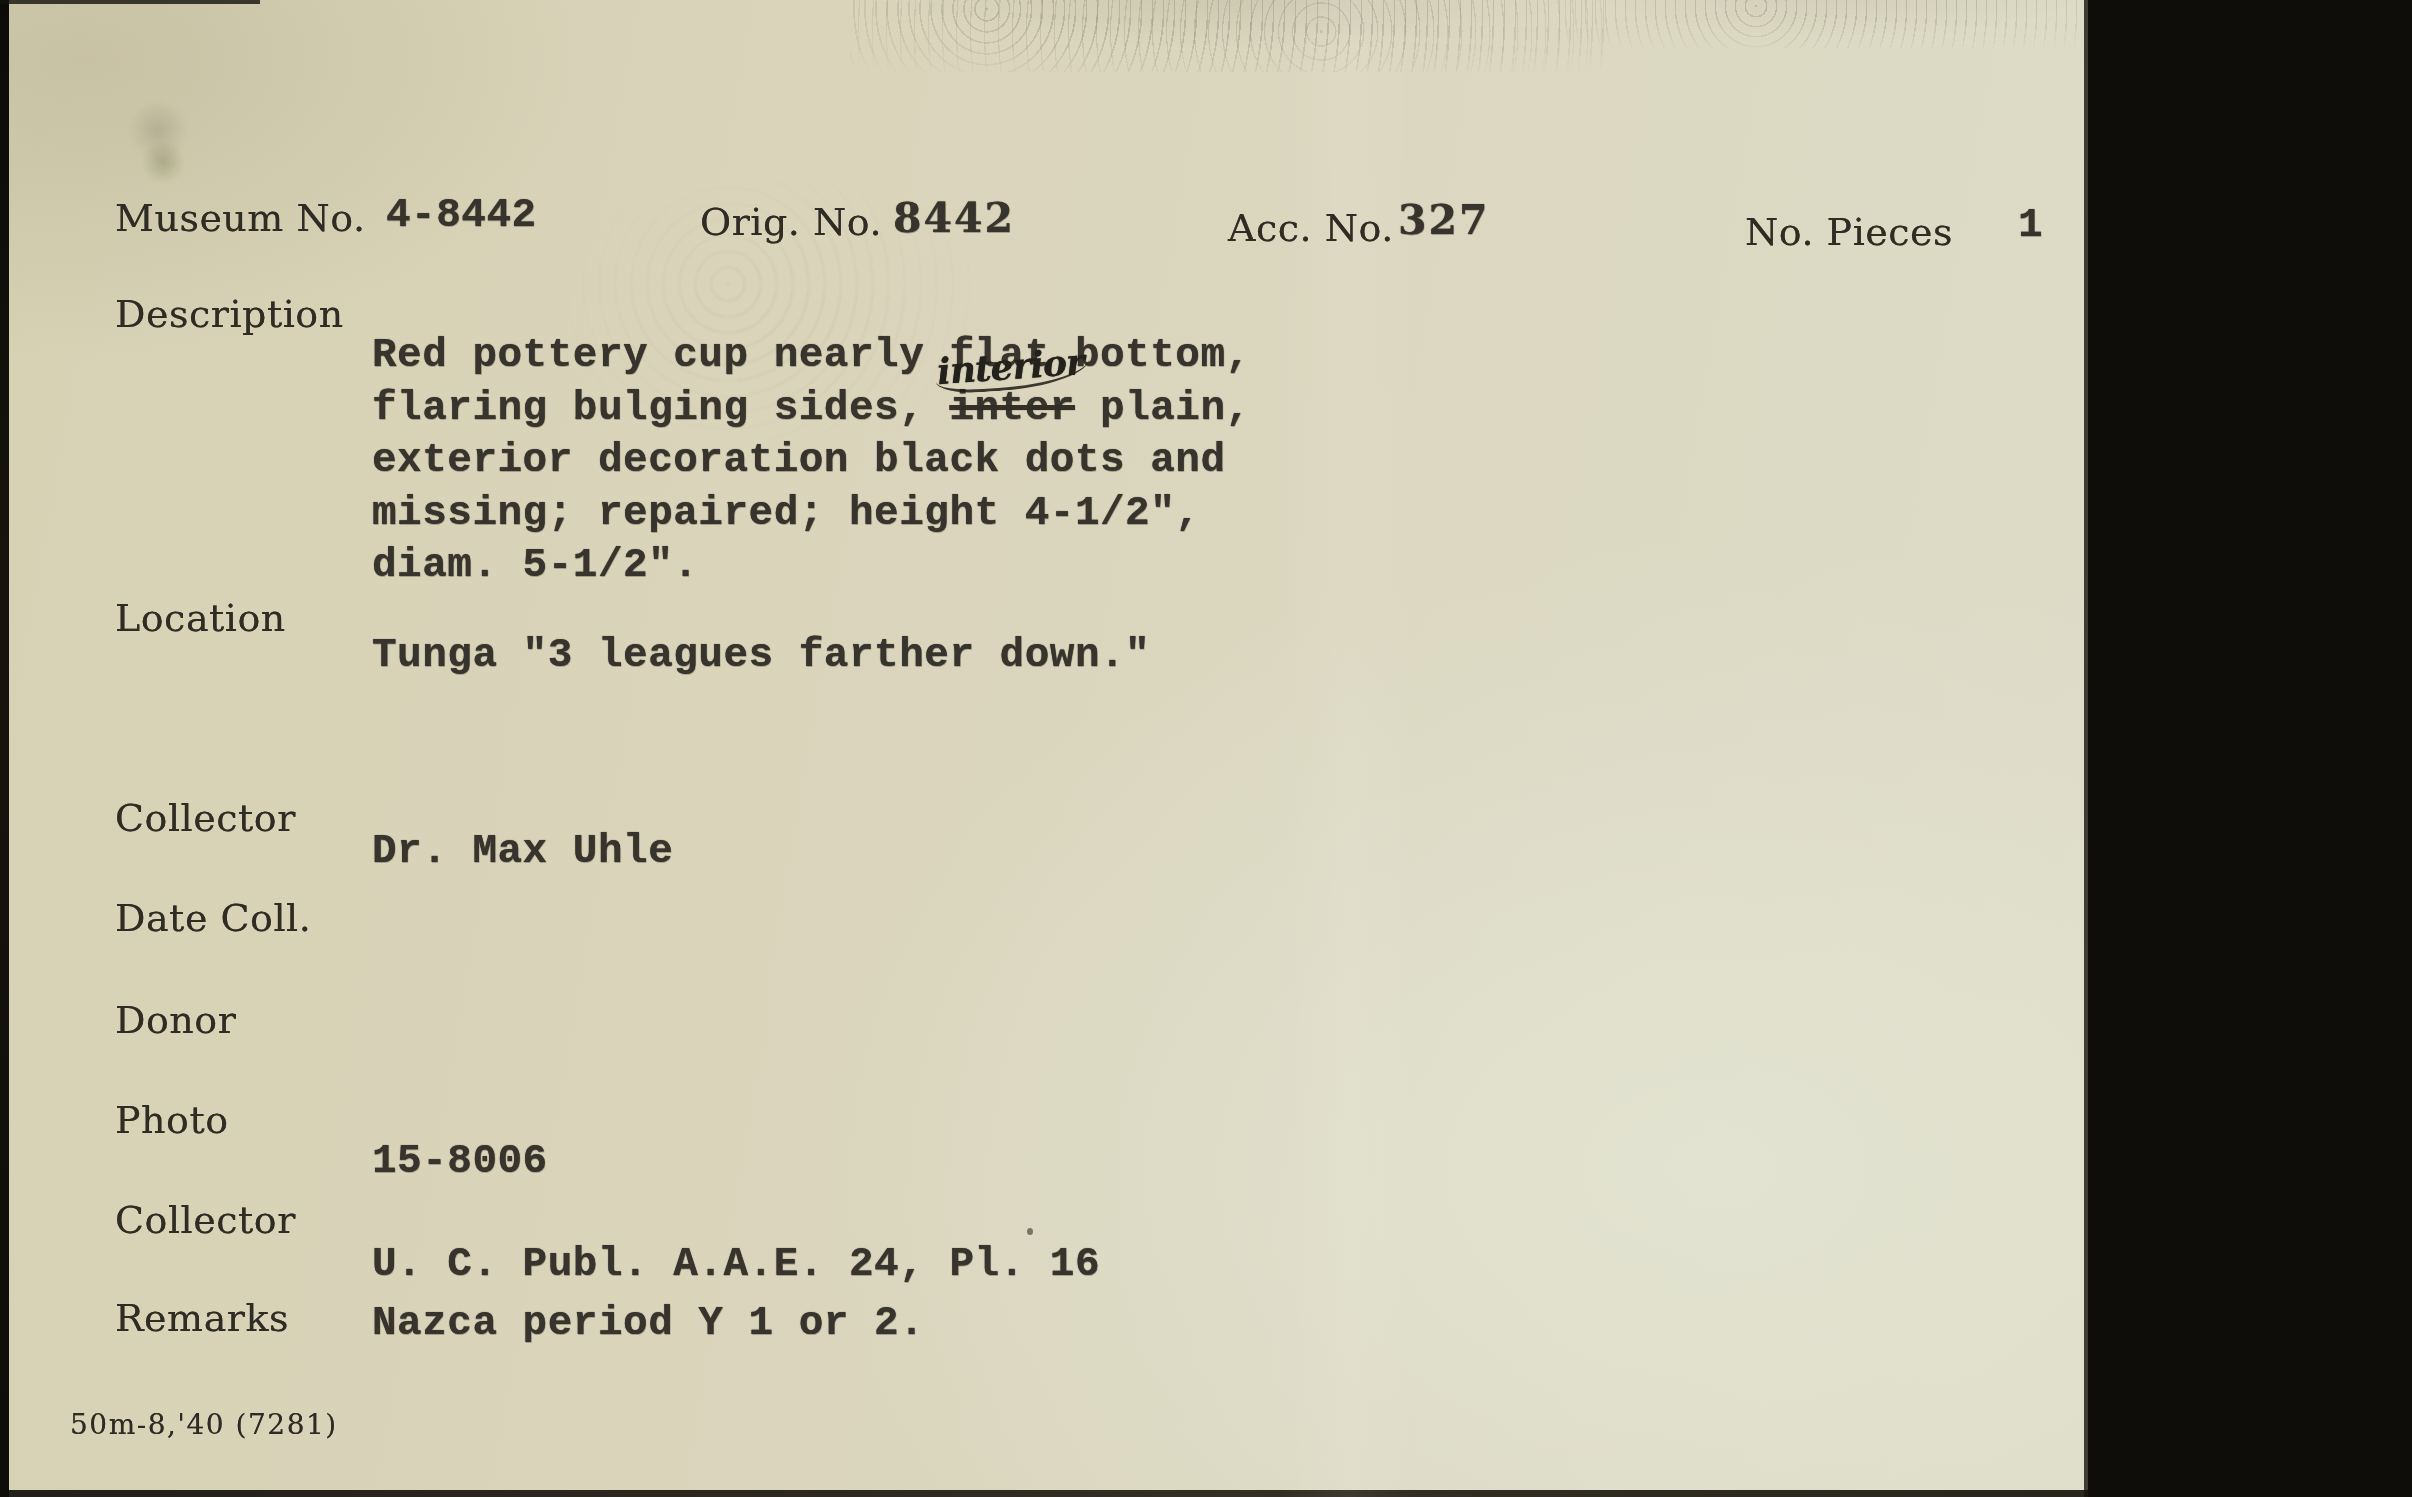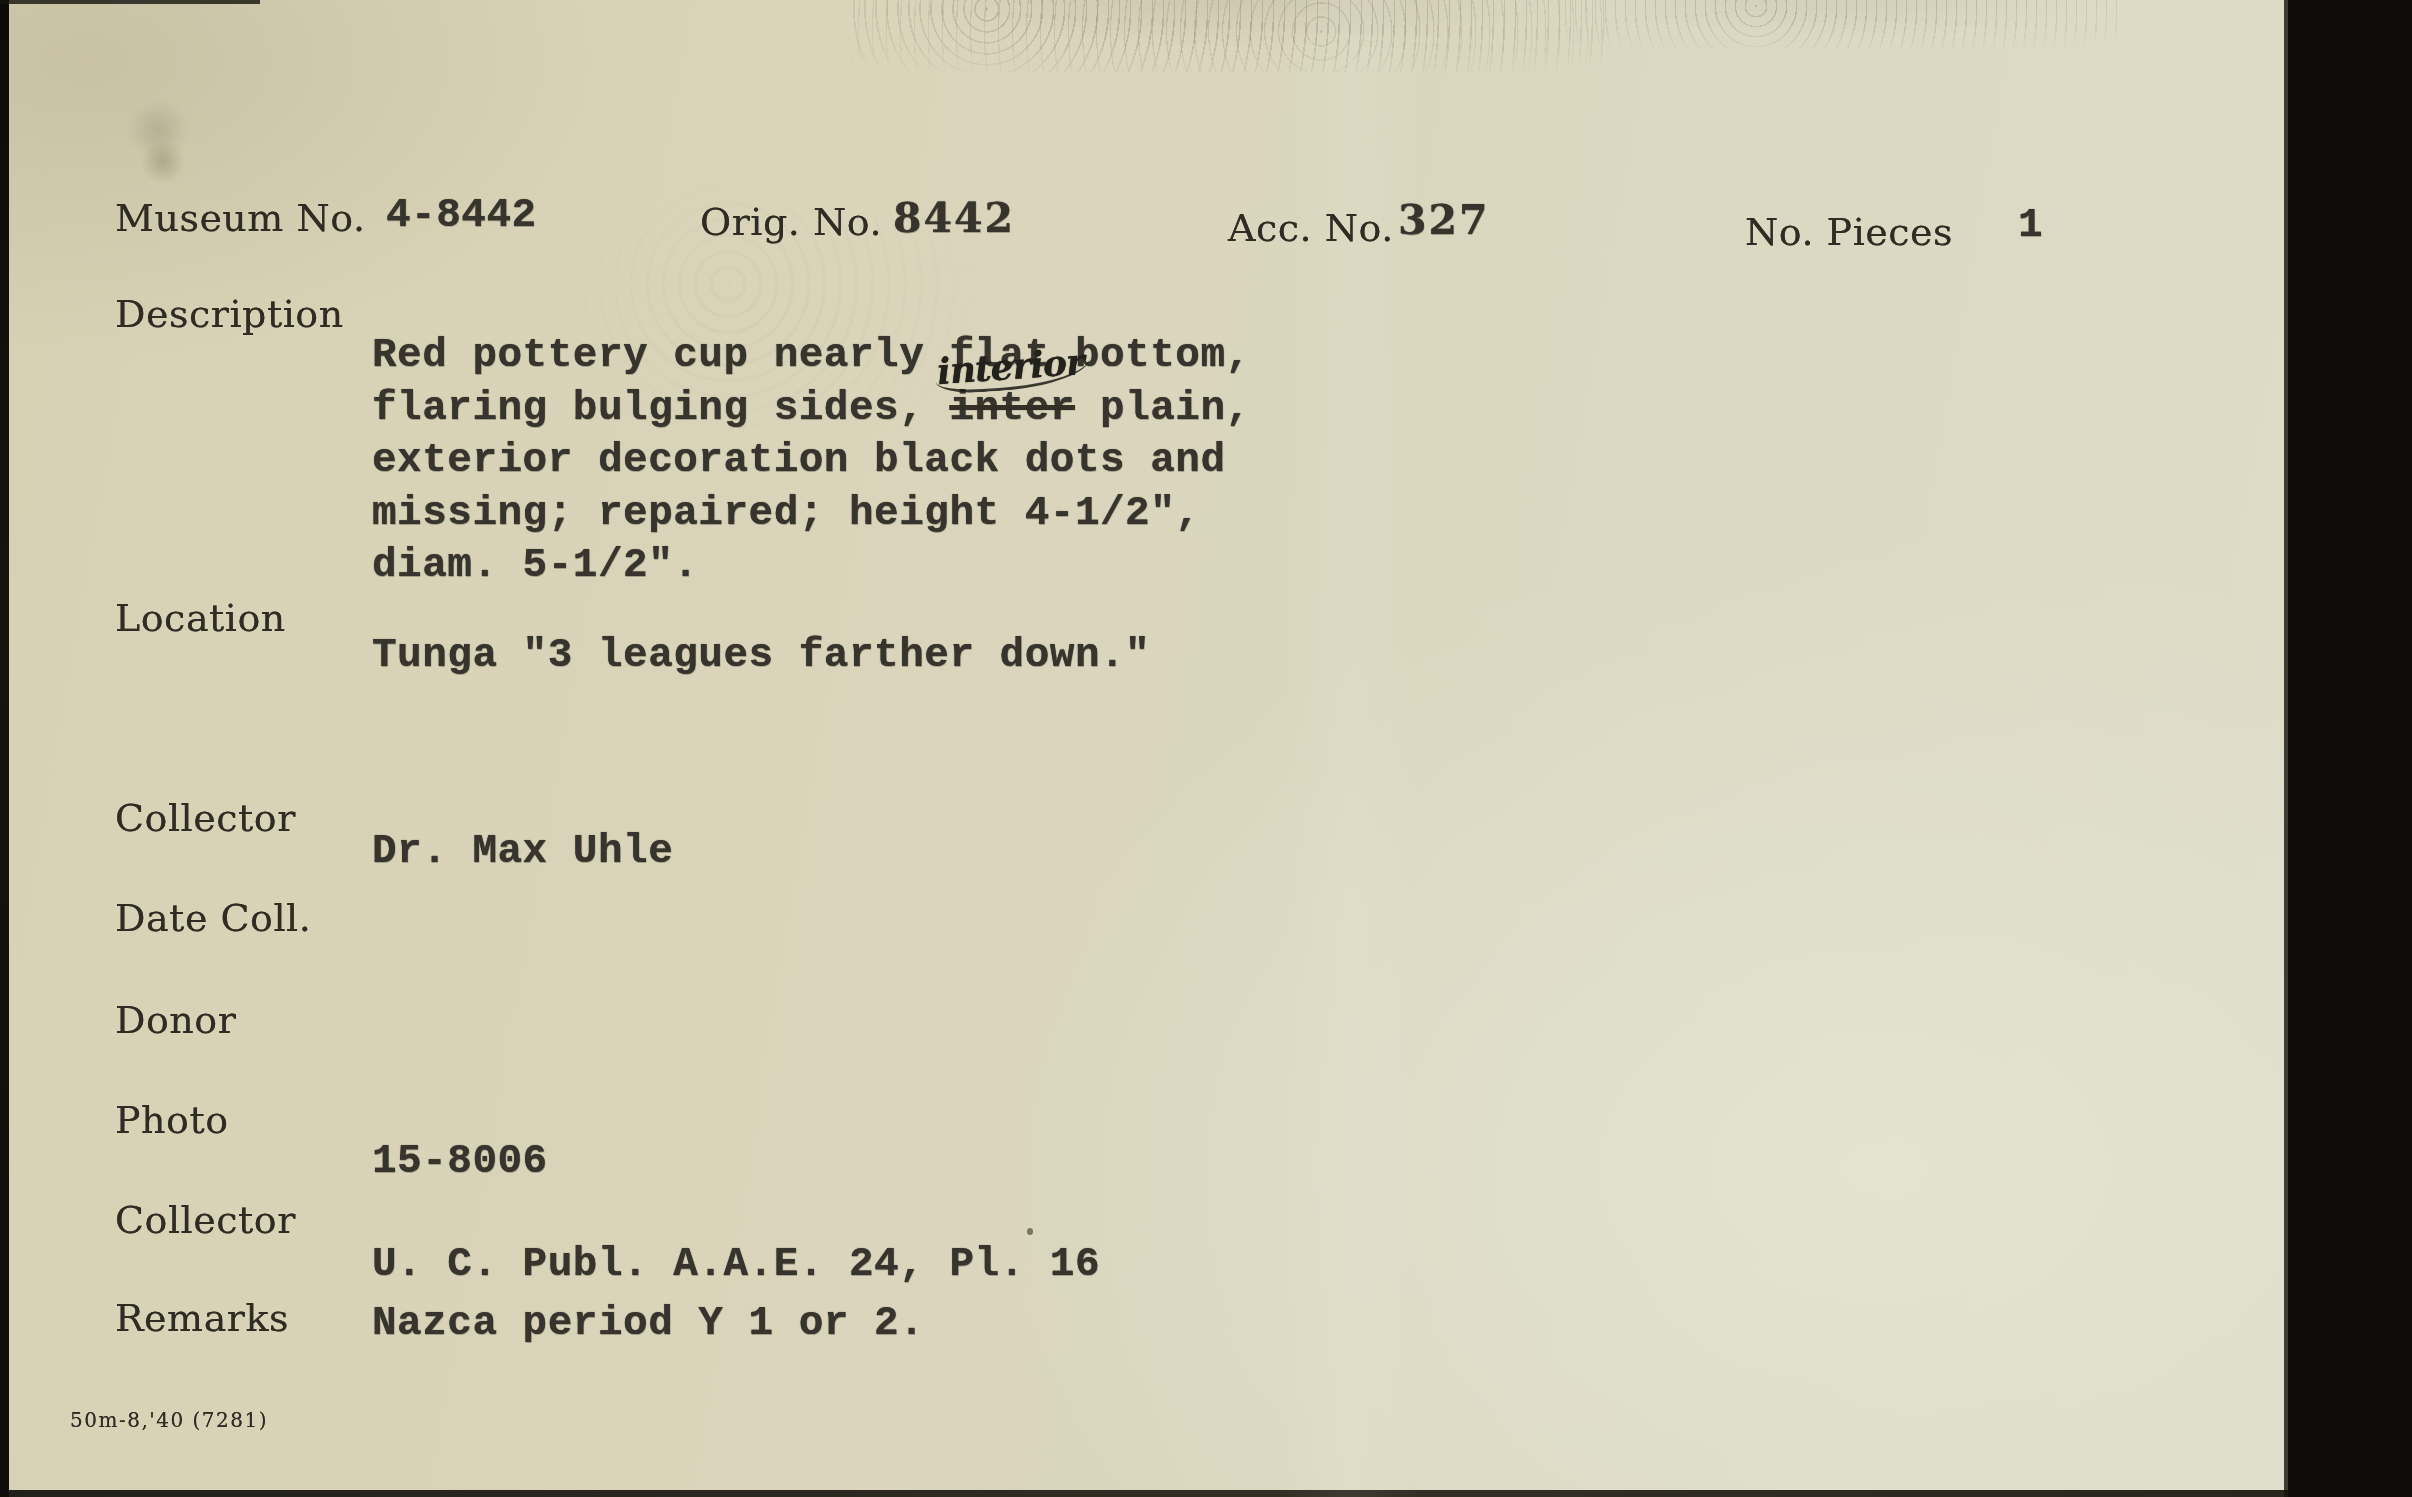--- a/index.html
+++ b/index.html
@@ -2,21 +2,21 @@
 <html><head>
 <meta charset="utf-8">
 <style>
   html,body{margin:0;padding:0;}
   body{
     width:2412px;height:1497px;overflow:hidden;
     font-family:"Liberation Serif", serif;
     background:#0e0d0a;
   }
   .card{
-    position:relative;width:2288px;height:1497px;
+    position:relative;width:2088px;height:1497px;
     background:
       radial-gradient(1300px 900px at 82% 78%, rgba(228,229,212,.85), rgba(228,229,212,0) 70%),
       radial-gradient(900px 500px at 4% 4%, rgba(120,110,80,.16), rgba(120,110,80,0) 60%),
       linear-gradient(100deg,#d7d1b4 0%, #dad5bc 45%, #dcd9c3 75%, #dedcc8 100%);
     overflow:hidden;
   }
   
   .edge-left{position:absolute;left:0;top:0;width:9px;height:100%;
     background:linear-gradient(180deg,#0c0b08,#17140e 40%,#0f0d09);}
   .edge-bottom{position:absolute;left:0;bottom:0;width:100%;height:7px;
@@ -84,21 +84,21 @@
     font-family:"DejaVu Serif","Liberation Serif",serif;
     font-style:italic;font-weight:700;font-size:36px;letter-spacing:-1px;
     color:#23211b;transform:rotate(-4deg);white-space:pre;
     text-shadow:0 0 1px rgba(30,28,22,.9);
     border-bottom:3px solid rgba(30,28,22,.85);border-radius:0 0 60% 30%;
     padding:0 6px 0 2px;
   }
   .footer-code{
     position:absolute;left:70px;top:1408px;
     font-family:"DejaVu Serif","Liberation Serif",serif;
-    font-size:20px;color:#2e2b24;letter-spacing:1.5px;white-space:pre;
+    font-size:28px;color:#2e2b24;letter-spacing:1.5px;white-space:pre;
     text-shadow:0 0 .5px rgba(46,43,36,.7);
   }
 </style>
 </head>
 <body>
 
 <div class="card">
 
   <div class="edge-left"></div>
   <div class="edge-bottom"></div>

